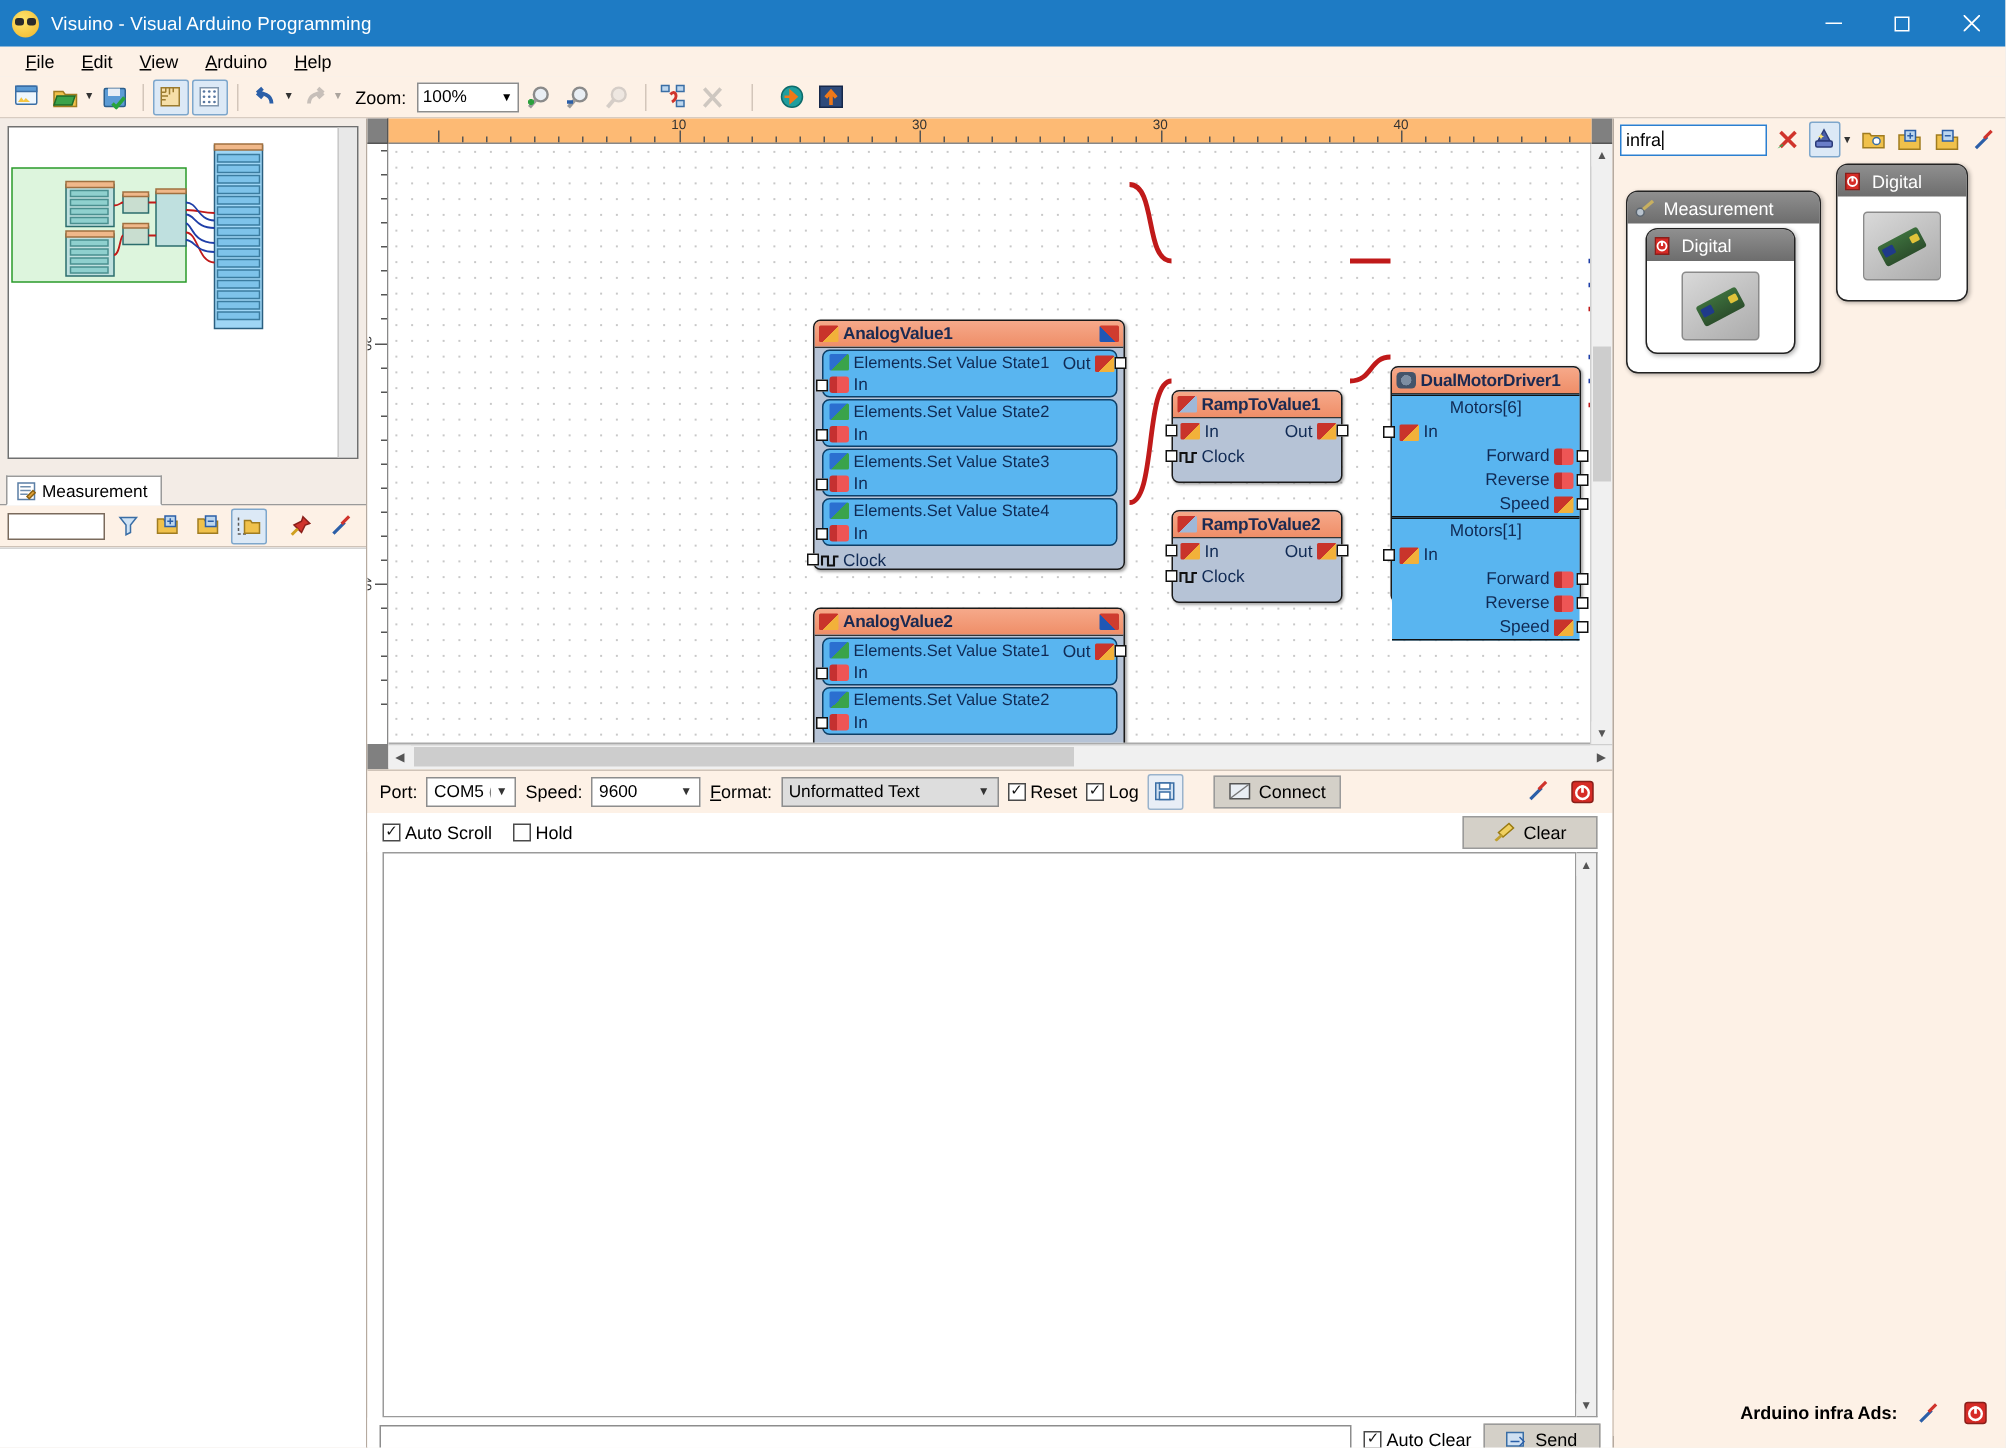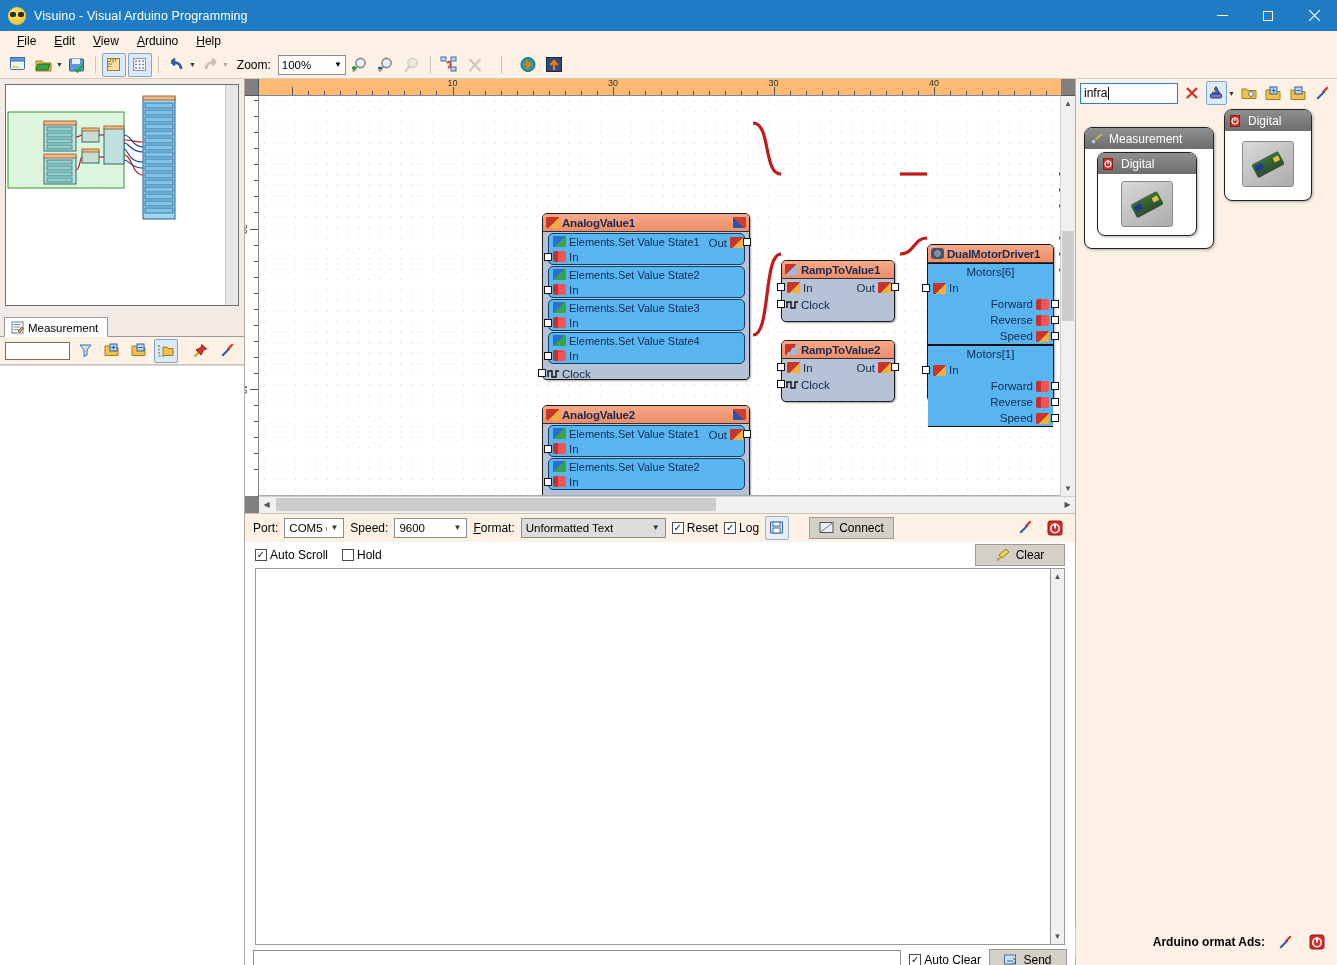--- a/index.html
+++ b/index.html
@@ -995,21 +995,21 @@
           </div>
         </div>
       </div>
 
 
     </div>
   </div>
 </div>
 
 <div id="ads" style="position:absolute; right:0; bottom:8px; width:262px; justify-content:flex-end;">
-  <span class="t">Arduino ormat Ads:</span>
+  <span class="t">Arduino infra Ads:</span>
   <div class="tb">
     <svg width="15" height="15" viewBox="0 0 15 15">
       <path d="M1.5,12 L9,4.5 l1.5,1.5 L3,13.5z" fill="#2b5fa8"></path>
       <path d="M13.5,2 L8.5,7 l-1.5,-1.5 L12,.5z" fill="#d0342c"></path>
     </svg>
   </div>
   <div class="tb">
     <svg width="16" height="16" viewBox="0 0 16 16">
       <rect x="1" y="1" width="14" height="14" rx="2" fill="#d62b26" stroke="#8a1f1a"></rect>
       <circle cx="8" cy="8.5" r="4.2" fill="none" stroke="#fff" stroke-width="1.6"></circle>

